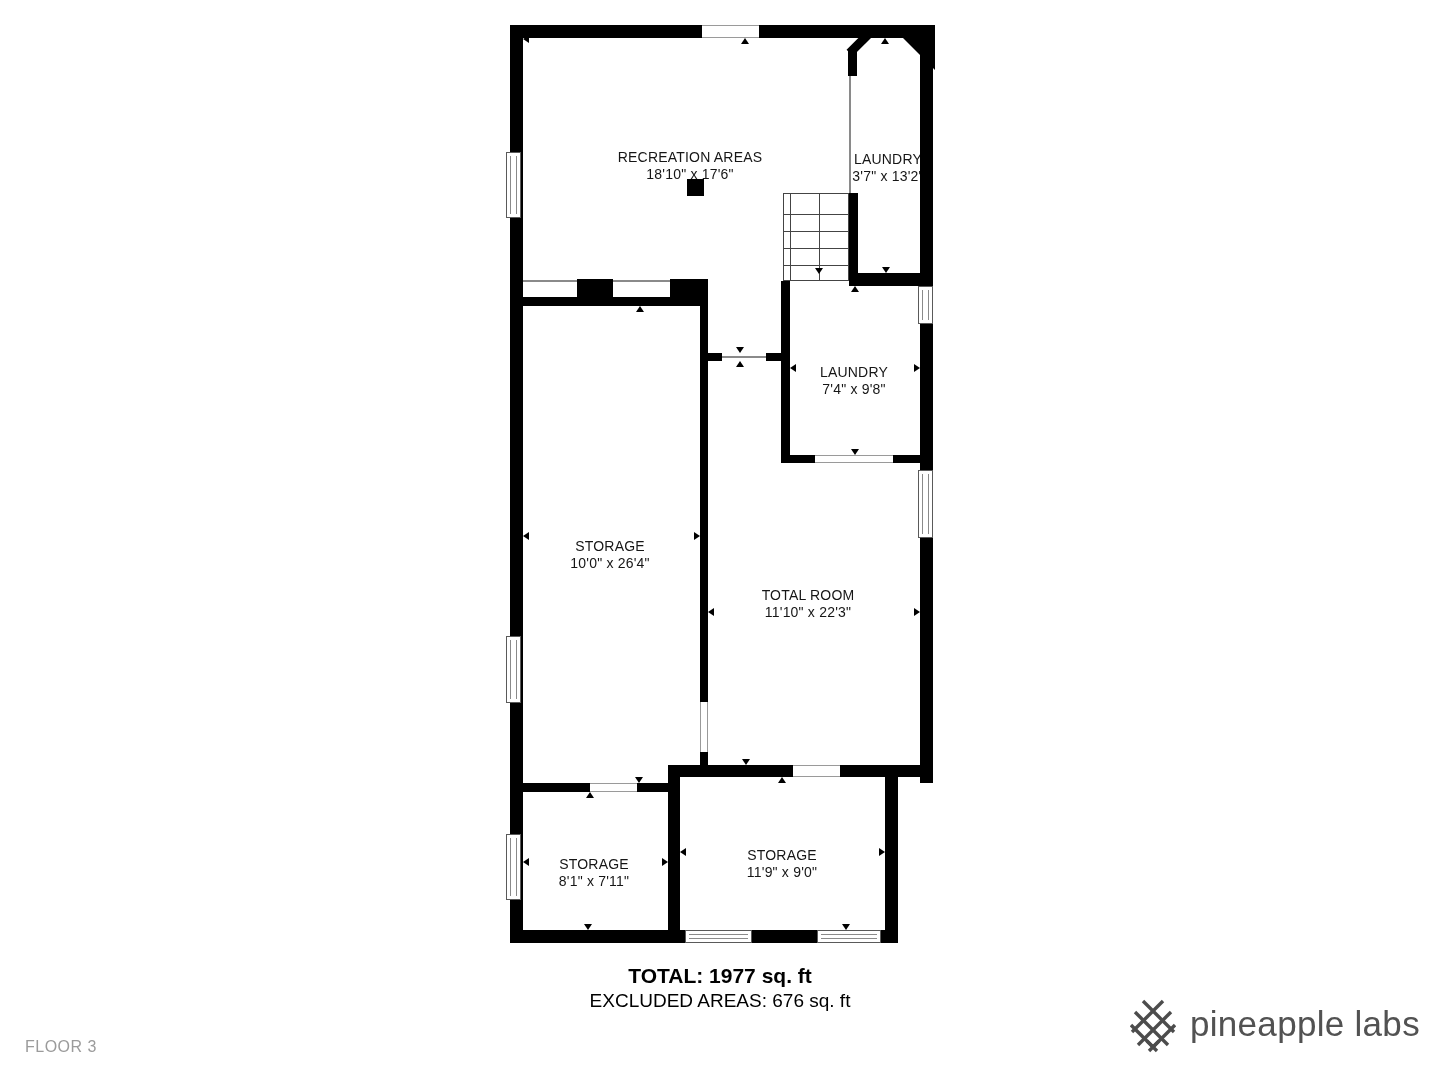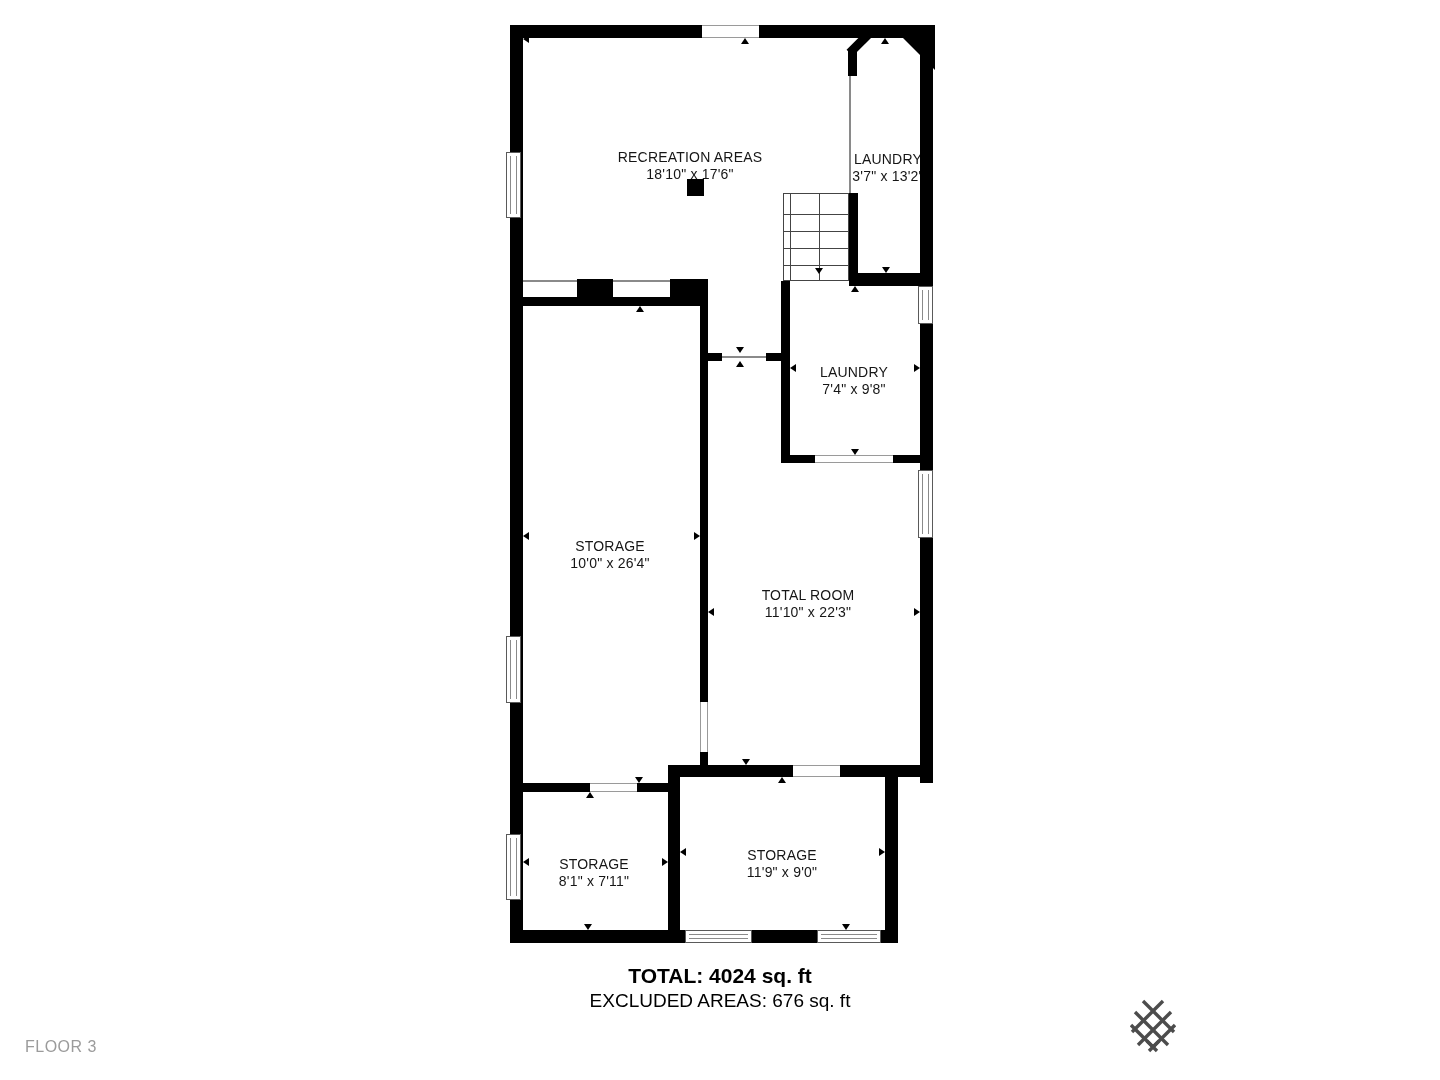--- a/index.html
+++ b/index.html
@@ -137,34 +137,35 @@
   <div class="room-label" style="left:594px;top:856px">
     <div>STORAGE</div>
     <div>8'1" x 7'11"</div>
   </div>
   <div class="room-label" style="left:782px;top:847px">
     <div>STORAGE</div>
     <div>11'9" x 9'0"</div>
   </div>
 
   <div class="footer">
-    <div class="f-total">TOTAL: 4024 sq. ft</div>
+    <div class="f-total">TOTAL: 1977 sq. ft</div>
     <div class="f-line">EXCLUDED AREAS: 676 sq. ft</div>
   </div>
 
   <div class="floor-tag">FLOOR 3</div>
 
   <div class="brand">
     <svg width="46" height="58" viewBox="0 0 46 58" fill="none">
       <g stroke="#4c4c4c" stroke-width="3.4">
         <line x1="13" y1="6" x2="44" y2="37"></line>
         <line x1="5" y1="17" x2="38" y2="50"></line>
         <line x1="1" y1="30" x2="23" y2="52"></line>
         <line x1="33" y1="6" x2="2" y2="37"></line>
         <line x1="41" y1="17" x2="8" y2="50"></line>
         <line x1="45" y1="30" x2="23" y2="52"></line>
         <line x1="17" y1="46" x2="27" y2="56"></line>
         <line x1="29" y1="46" x2="19" y2="56"></line>
       </g>
     </svg>
+    <div class="brand-text">pineapple labs</div>
   </div>
 
 </div>
 
 </body></html>

